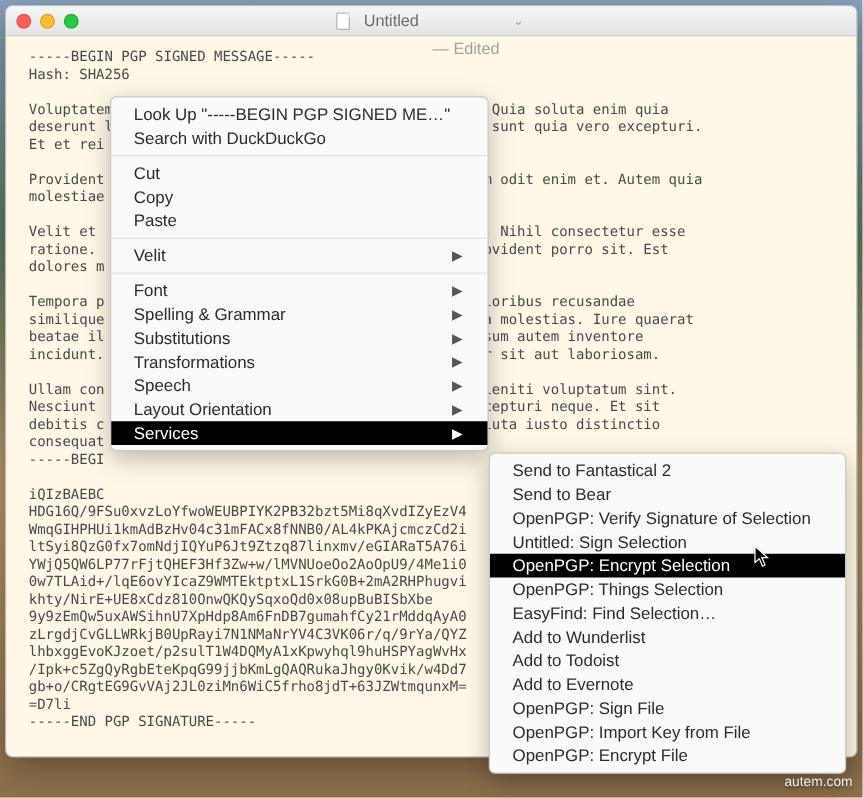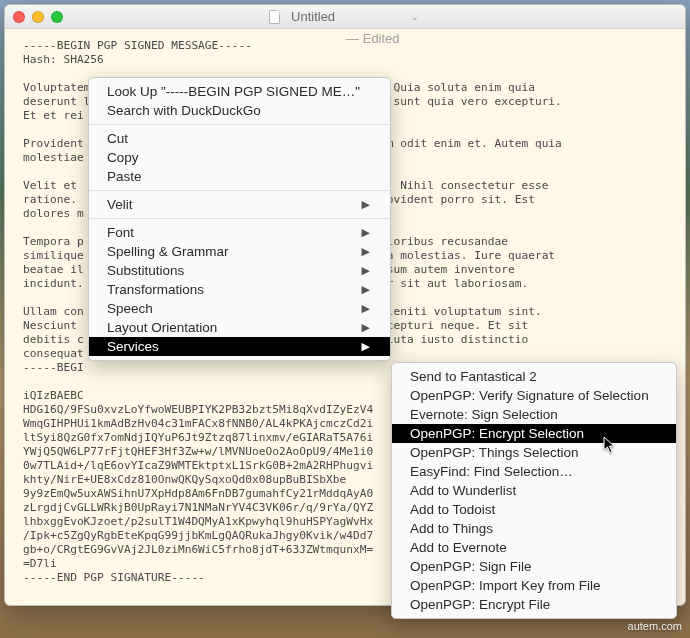--- a/index.html
+++ b/index.html
@@ -162,42 +162,42 @@
       <span>Services</span>
       <span class="arrow">▶</span>
     </div>
 </div>
 
 <div id="menu2" class="menu">
     <div class="item">
       <span>Send to Fantastical 2</span>
     </div>
     <div class="item">
+      <span>Send to Bear</span>
+    </div>
+    <div class="item">
       <span>OpenPGP: Verify Signature of Selection</span>
     </div>
     <div class="item">
-      <span>Evernote: Sign Selection</span>
+      <span>Untitled: Sign Selection</span>
     </div>
     <div class="item hl">
       <span>OpenPGP: Encrypt Selection</span>
     </div>
     <div class="item">
       <span>OpenPGP: Things Selection</span>
     </div>
     <div class="item">
       <span>EasyFind: Find Selection…</span>
     </div>
     <div class="item">
       <span>Add to Wunderlist</span>
     </div>
     <div class="item">
       <span>Add to Todoist</span>
-    </div>
-    <div class="item">
-      <span>Add to Things</span>
     </div>
     <div class="item">
       <span>Add to Evernote</span>
     </div>
     <div class="item">
       <span>OpenPGP: Sign File</span>
     </div>
     <div class="item">
       <span>OpenPGP: Import Key from File</span>
     </div>

